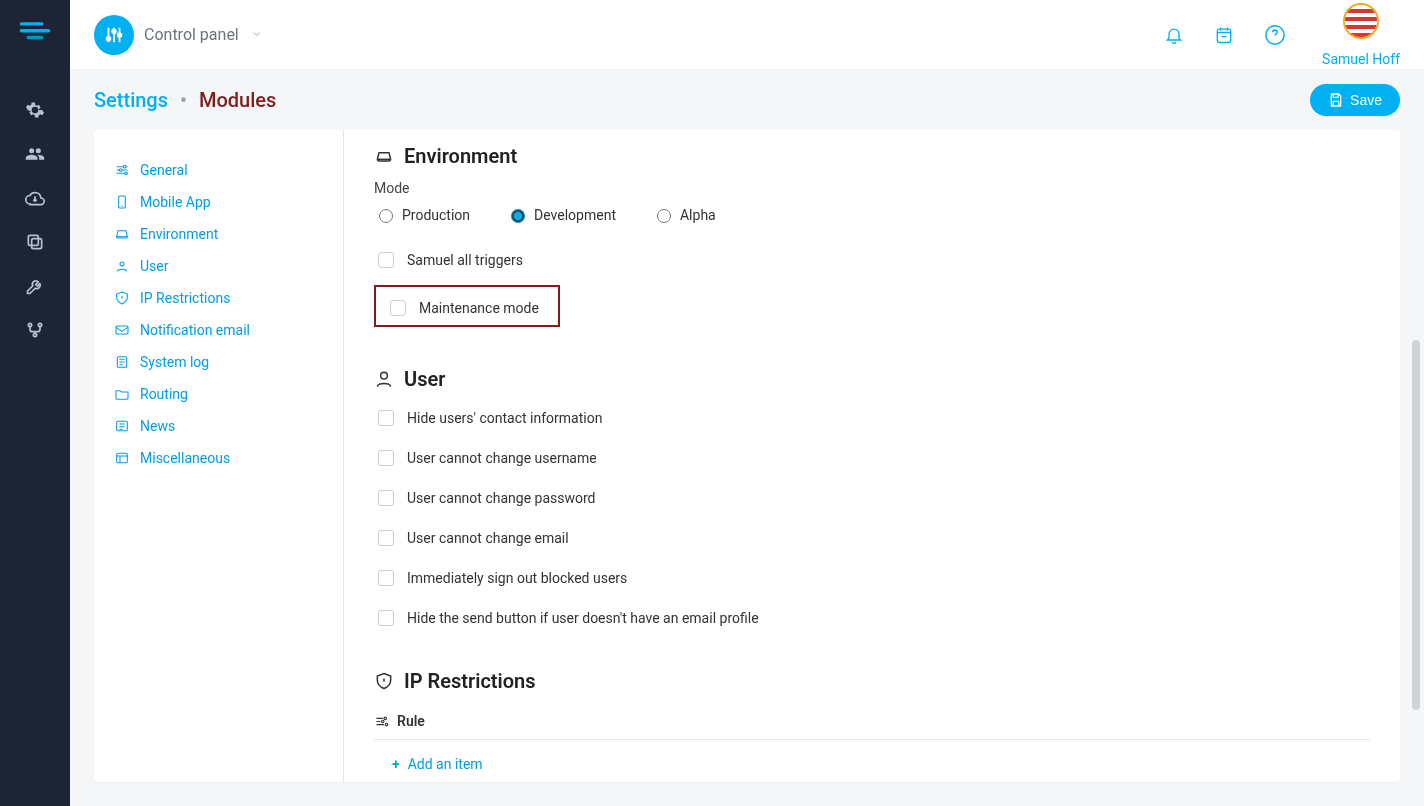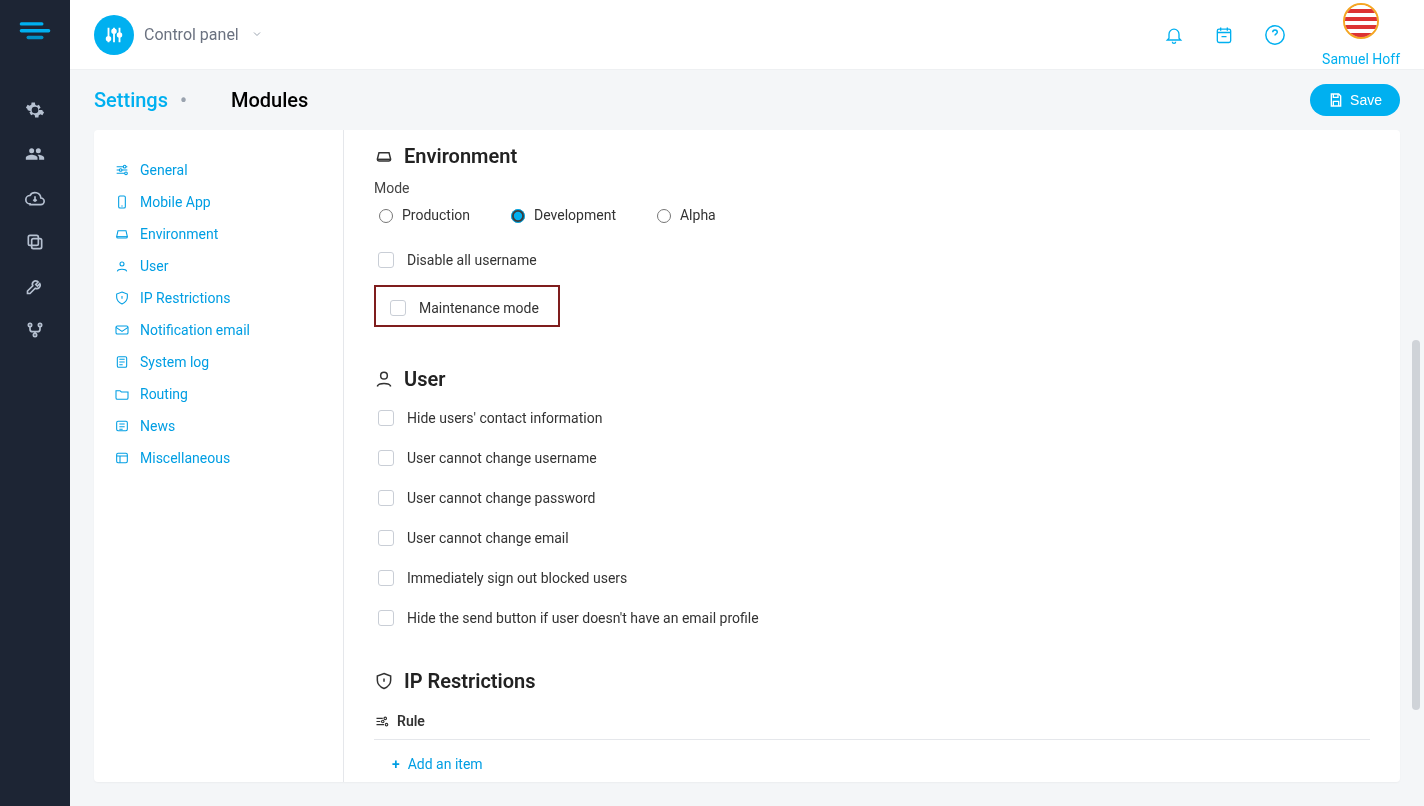--- a/index.html
+++ b/index.html
@@ -118,21 +118,21 @@
     height:60px;
     background:var(--bg);
     display:flex;align-items:center;justify-content:space-between;
     padding:0 24px;
   }
   .crumbs{
     display:flex;align-items:center;gap:12px;font-size:20px;font-weight:500;
   }
   .crumbs .c1{color:var(--accent);}
   .crumbs .sep{color:#9aa3af;}
-  .crumbs .c2{color:#000000;margin-left:32px;}
+  .crumbs .c2{color:#7f1d1d;}
   .save-btn{
     background:var(--accent);
     color:#fff;border:none;border-radius:20px;
     padding:8px 18px;font-size:14px;font-weight:500;
     display:flex;align-items:center;gap:6px;cursor:pointer;
   }
   .save-btn svg{width:16px;height:16px;}
   
   .content{
     flex:1;display:flex;background:var(--bg);
@@ -407,21 +407,21 @@
               <input type="radio" name="mode" checked="" style="">
               <span>Development</span>
             </label>
             <label class="radio-item">
               <input type="radio" name="mode" style="">
               <span>Alpha</span>
             </label>
           </div>
           <label class="check-item">
             <input type="checkbox" style="">
-            <span>Disable all username</span>
+            <span>Samuel all triggers</span>
           </label>
           <div class="highlight-box">
             <label class="check-item">
               <input type="checkbox" style="">
               <span>Maintenance mode</span>
             </label>
           </div>
 
           <div class="section">
             <div class="section-h">

